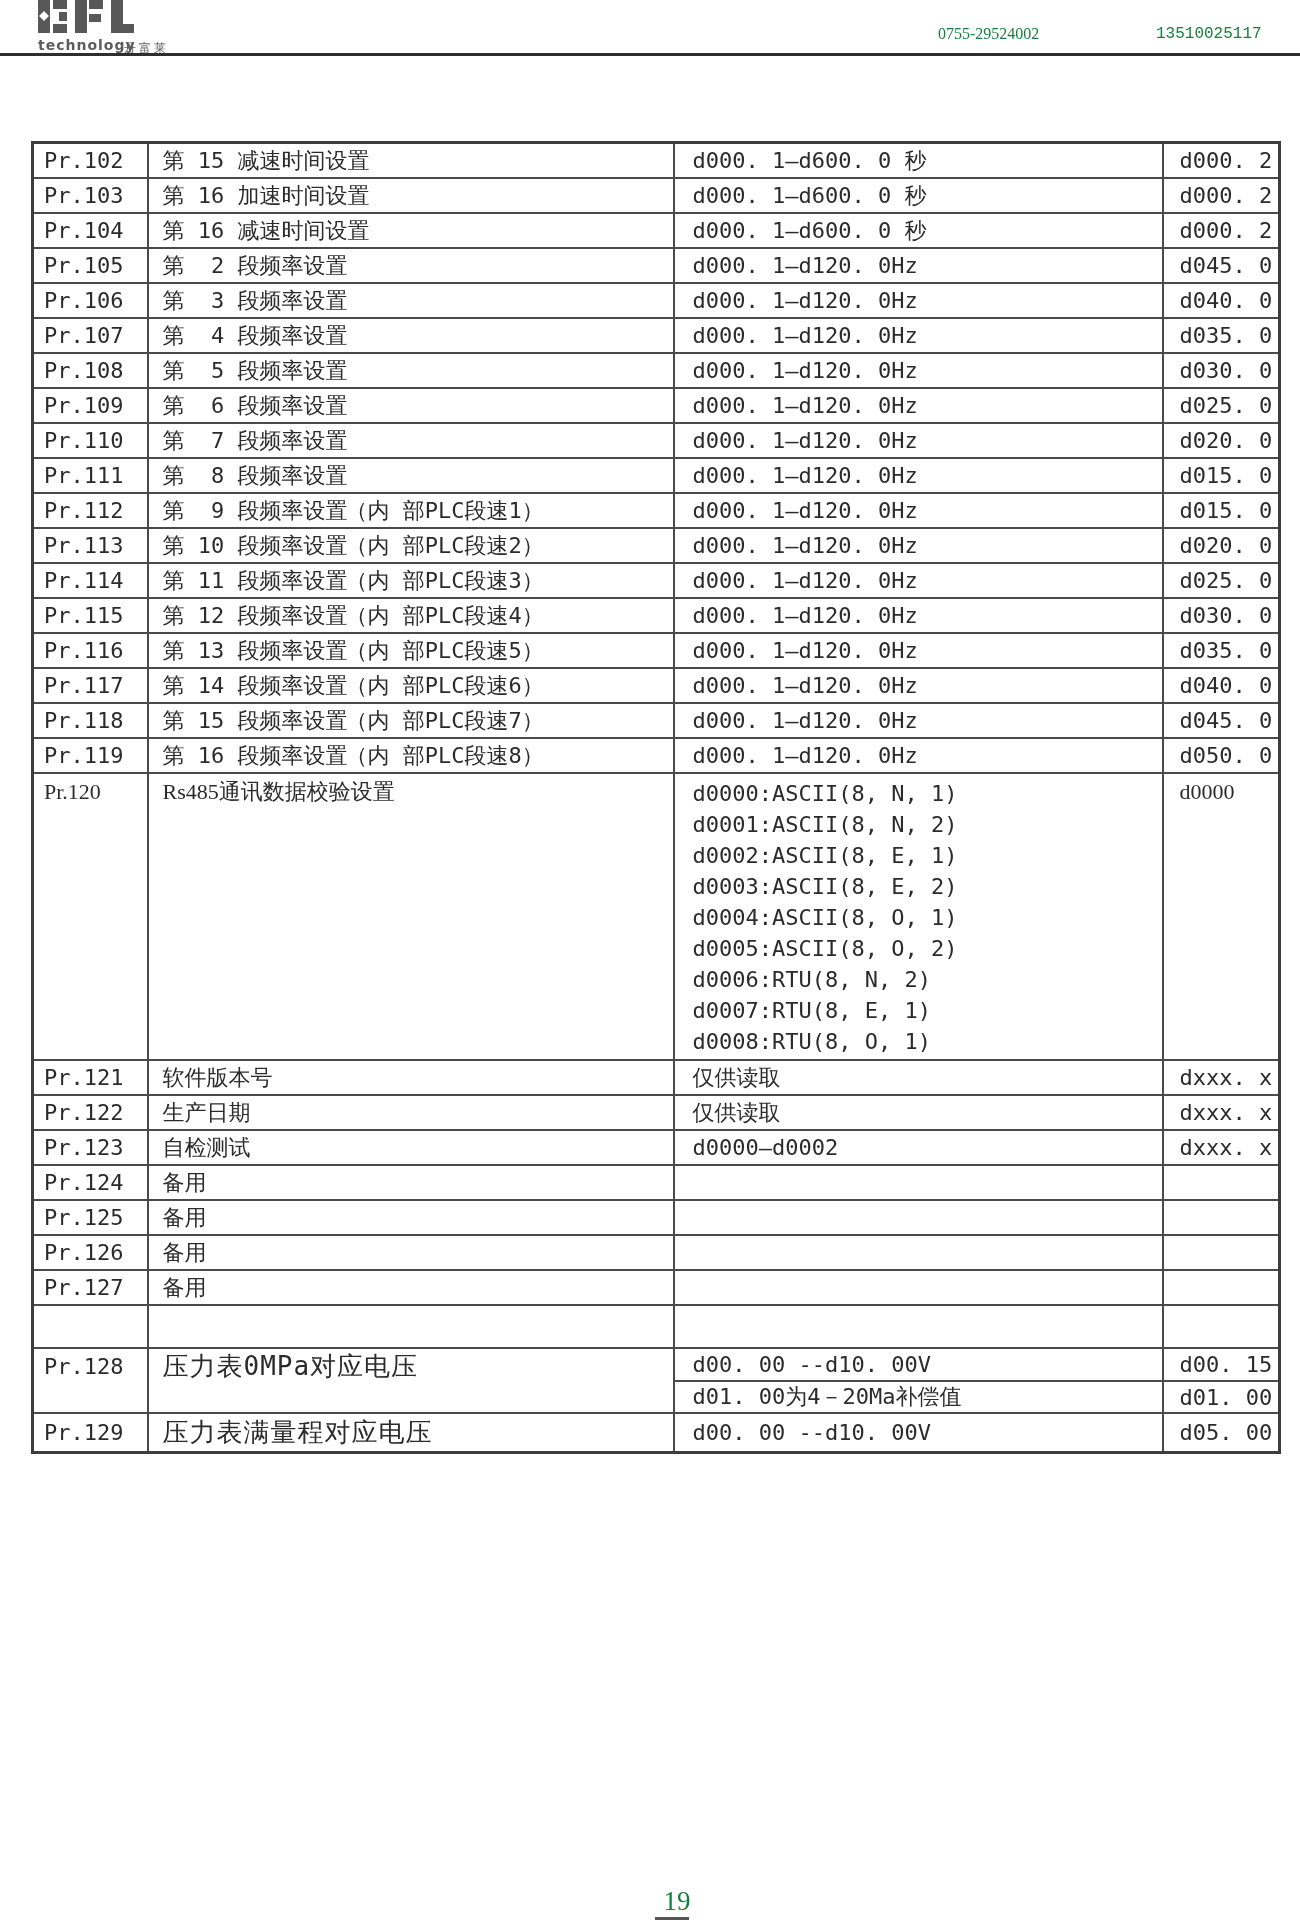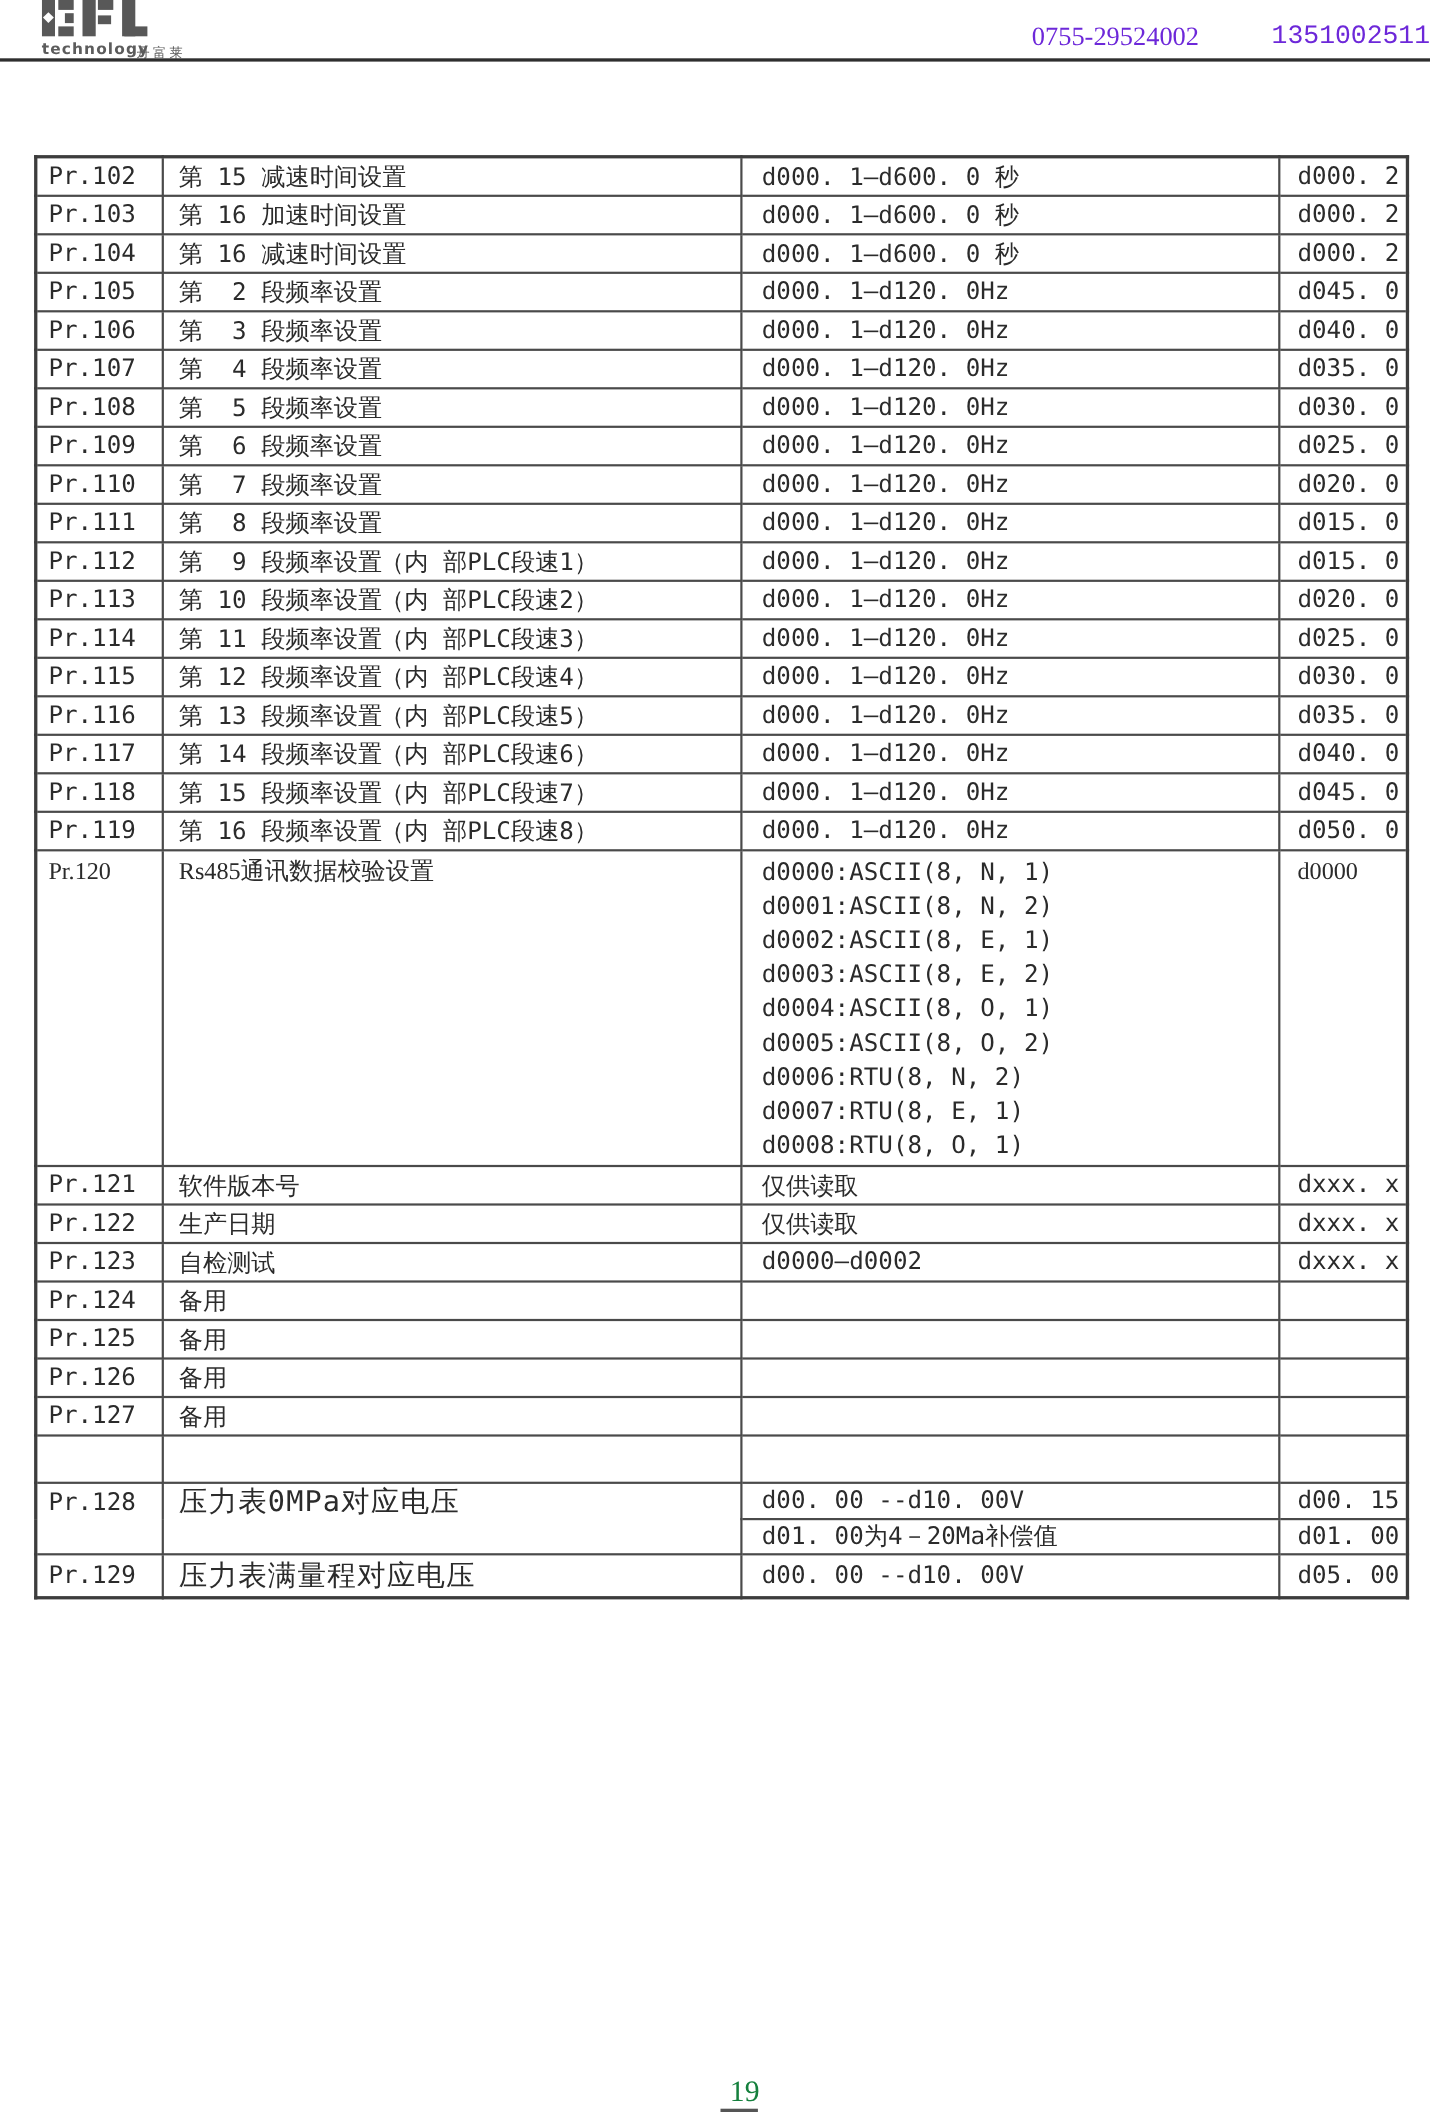--- a/index.html
+++ b/index.html
@@ -19,21 +19,21 @@
   .logo-cn{
     position:absolute;left:86px;top:40px;
     font-size:12px;color:#5c5c5c;letter-spacing:3px;white-space:pre;
   }
   .header-rule{
     position:absolute;left:0;top:53px;width:1300px;height:3px;background:#2e2e2e;
   }
   .header-num{
     position:absolute;top:20px;height:28px;line-height:28px;
     font-family:"Liberation Serif","DejaVu Serif",serif;
-    font-size:24px;color:#6d28d9;white-space:pre;
+    font-size:16px;color:#15803d;white-space:pre;
   }
   #phone{left:938px;}
   #mobile{left:1156px;font-family:Liberation Mono, monospace;}
   
   table.params{
     position:absolute;left:31px;top:97px;
     border-collapse:collapse;table-layout:fixed;
     width:1247px;
   }
   table.params{border:3px solid #3d3d3d;margin-top:44px;}

